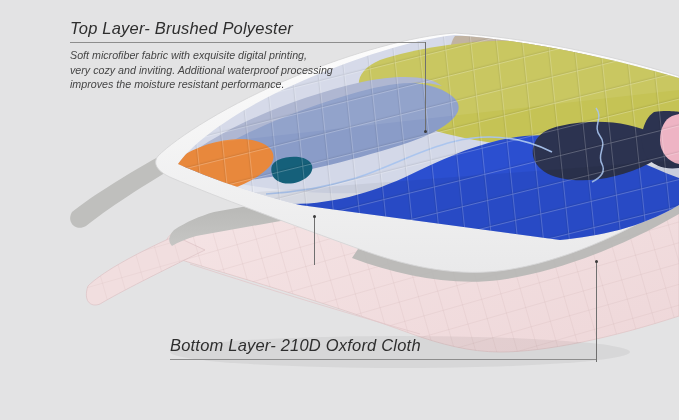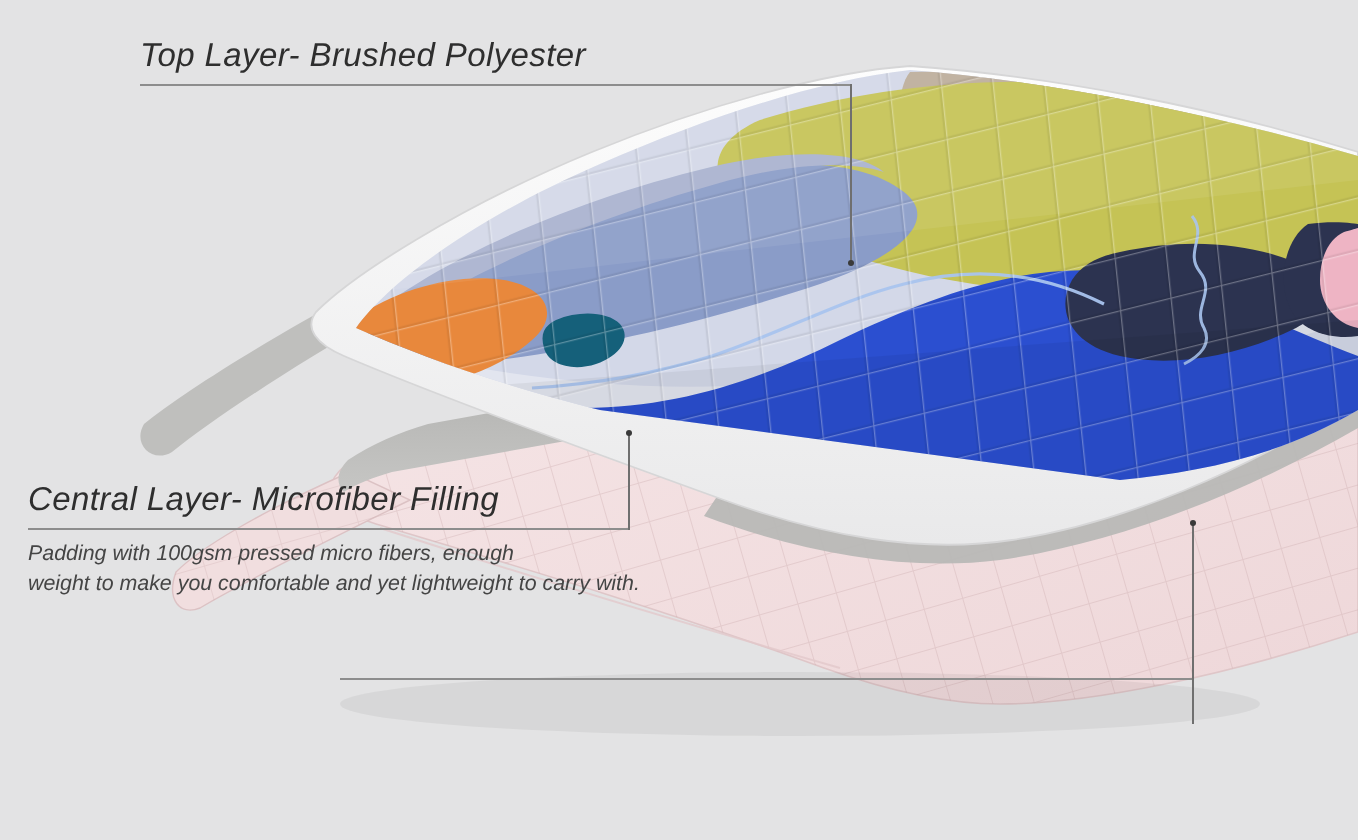--- a/index.html
+++ b/index.html
@@ -214,26 +214,24 @@
 
   <div class="lead v" id="lead2-v"></div>
   <div class="dot" style="left:313px;top:215px;"></div>
 
   <div class="lead v" id="lead3-v"></div>
   <div class="dot" style="left:595px;top:260px;"></div>
 
   <div class="callout" id="co-top">
     <div class="title">Top Layer- Brushed Polyester</div>
     <div class="rule"></div>
+    <div class="body">Soft microfiber fabric with exquisite digital printing,
+very cozy and inviting. Additional  waterproof processing
+improves the moisture resistant performance.</div>
   </div>
 
-  <div class="callout" id="co-mid">
-    <div class="title">Central Layer- Microfiber Filling</div>
-    <div class="rule"></div>
-    <div class="body">Padding with 100gsm pressed micro fibers, enough
-weight to make you comfortable and yet lightweight to carry with.</div>
-  </div>
 
   <div class="callout" id="co-bot">
+    <div class="title">Bottom Layer- 210D Oxford Cloth</div>
     <div class="rule"></div>
   </div>
 
 </div>
 
 </body></html>

